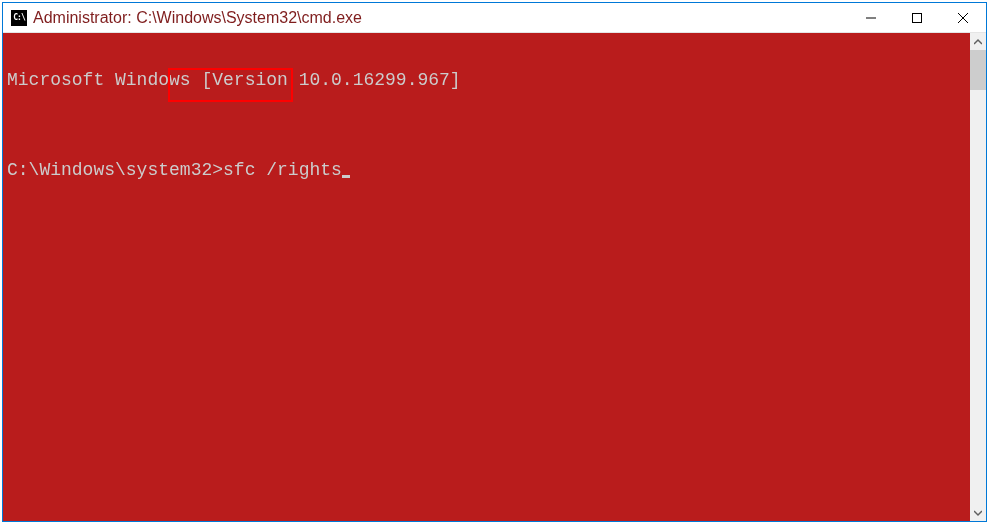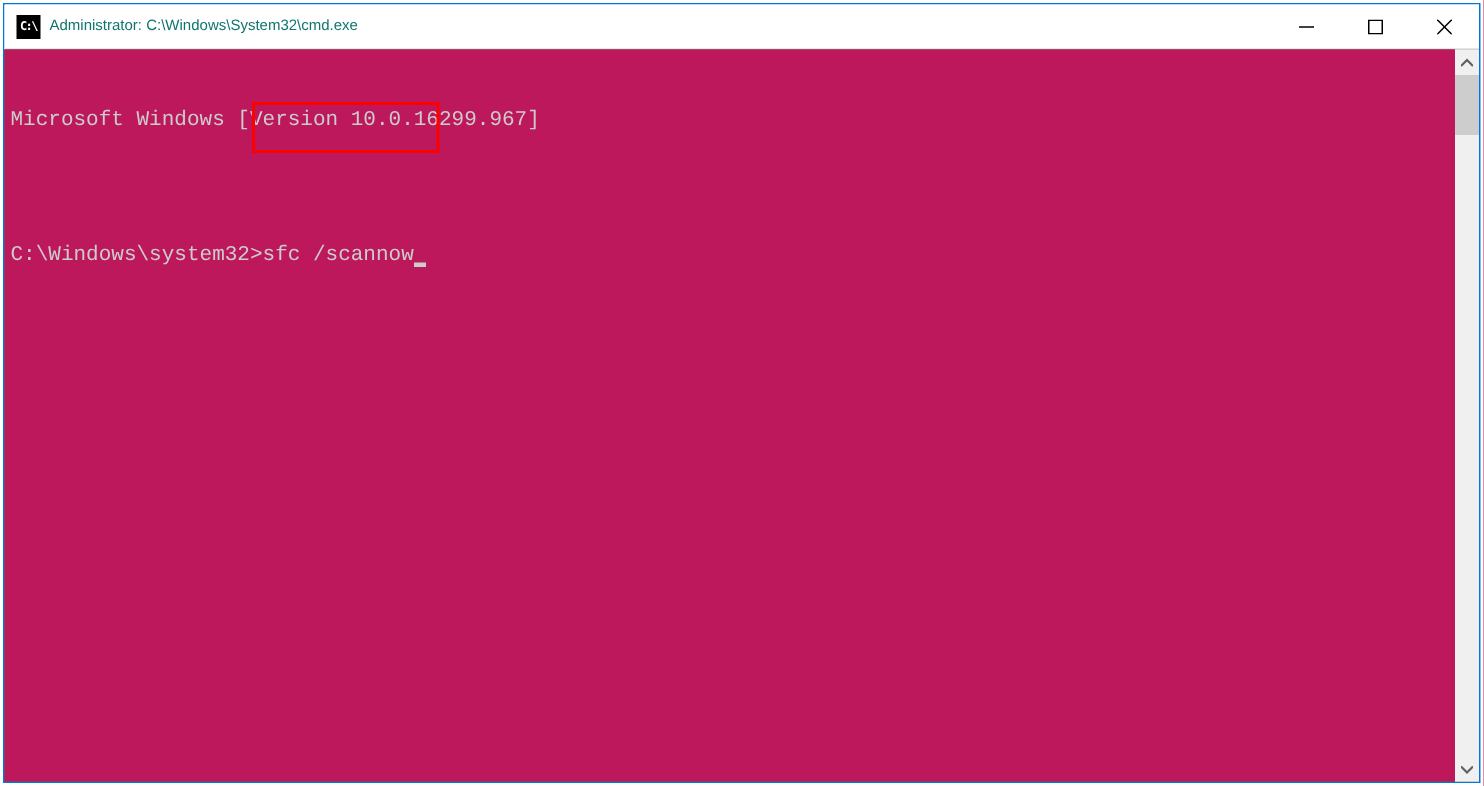--- a/index.html
+++ b/index.html
@@ -35,22 +35,22 @@
       display: flex;
       align-items: center;
       justify-content: center;
       font-size: 8px;
       color: #fff;
       font-family: monospace;
       font-weight: bold;
       letter-spacing: -1px;
     }
     .titlebar-text {
-      font-size: 10px;
-      color: #0f766e;
+      font-size: 16px;
+      color: #7f1d1d;
       flex: 1;
     }
     .window-controls {
       display: flex;
       height: 100%;
     }
     .ctrl-btn {
       width: 46px;
       height: 100%;
       display: flex;
@@ -62,24 +62,24 @@
     }
     .ctrl-btn svg { width: 10px; height: 10px; }
     .terminal-wrap {
       flex: 1;
       display: flex;
       background: #0c0c0c;
       position: relative;
     }
     .terminal {
       flex: 1;
-      background: #be185d;
+      background: #b91c1c;
       padding: 2px 4px;
       font-family: Consolas, "Courier New", monospace;
-      font-size: 14px;
+      font-size: 18px;
       line-height: 18px;
       color: #cccccc;
       white-space: pre;
       overflow: hidden;
       position: relative;
     }
     .term-line { display: block; }
     .prompt-line { position: relative; }
     .highlight-box {
       position: absolute;
@@ -152,21 +152,21 @@
             <line x1="0" y1="0" x2="10" y2="10" stroke="#000" stroke-width="1"></line>
             <line x1="10" y1="0" x2="0" y2="10" stroke="#000" stroke-width="1"></line>
           </svg>
       </button>
     </div>
   </div>
   <div class="terminal-wrap">
     <div class="terminal">
       <span class="term-line">Microsoft Windows [Version 10.0.16299.967]</span>
       <span class="term-line"></span>
-      <span class="term-line prompt-line"><span>C:\Windows\system32&gt;</span><span>sfc /scannow</span><span class="cursor"></span></span>
+      <span class="term-line prompt-line"><span>C:\Windows\system32&gt;</span><span>sfc /rights</span><span class="cursor"></span></span>
       <div class="highlight-box"></div>
     </div>
     <div class="scrollbar">
       <button class="scroll-btn">
         <svg viewBox="0 0 8 8">
             <polyline points="0,6 4,2 8,6" fill="none" stroke="#606060" stroke-width="1.5"></polyline>
           </svg>
       </button>
       <div class="scroll-track">
         <div class="scroll-thumb"></div>

